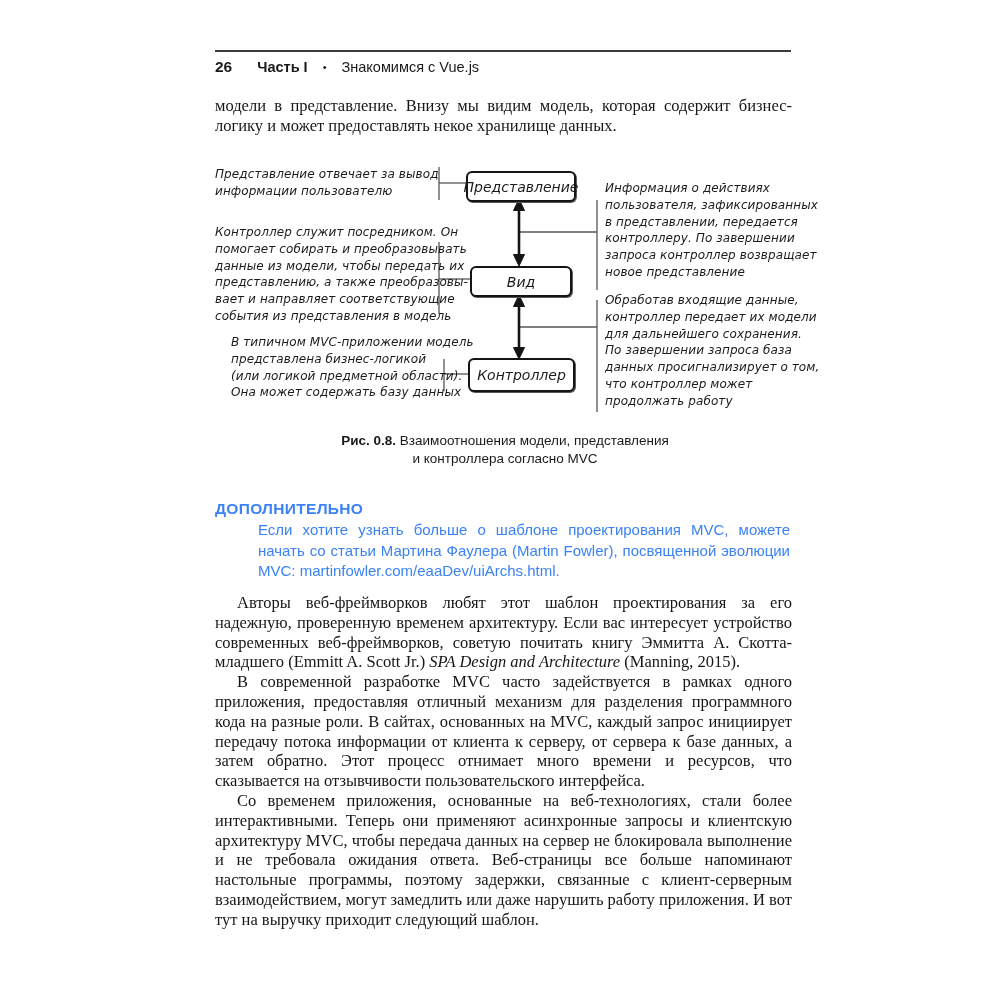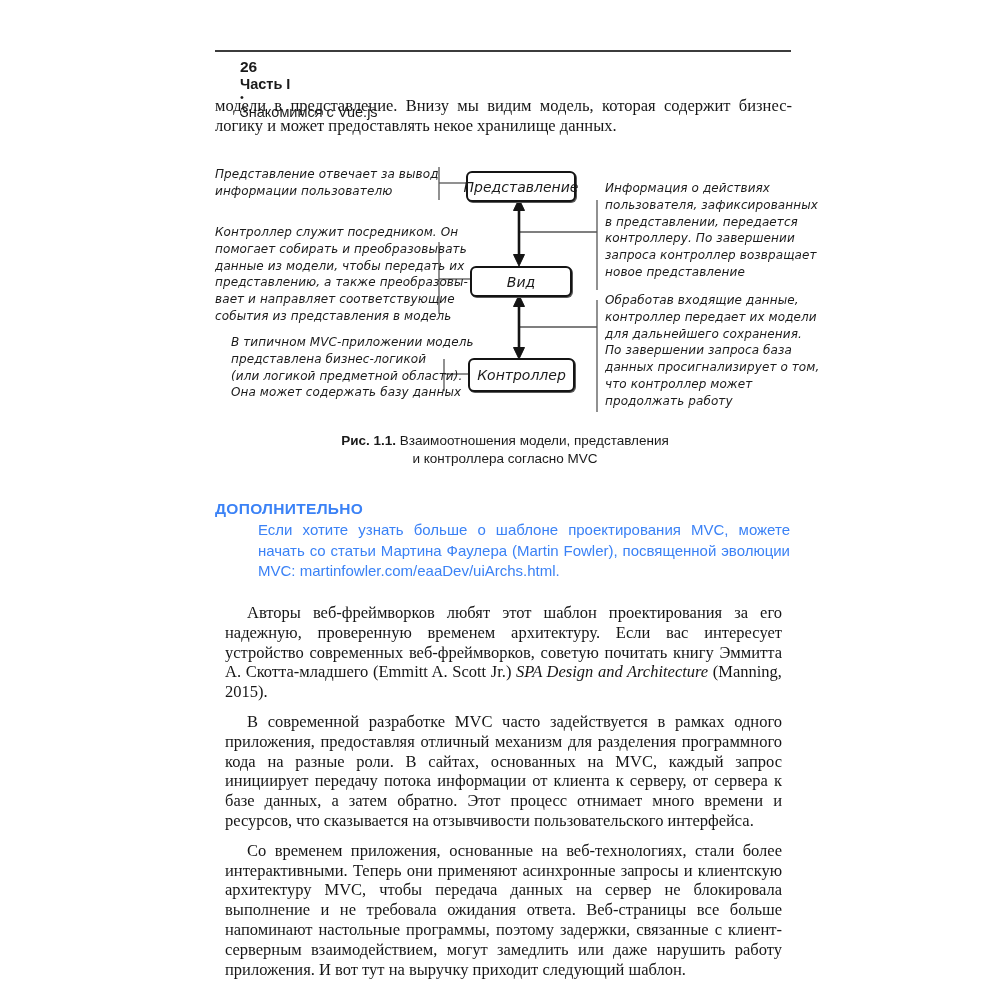--- a/index.html
+++ b/index.html
@@ -1,31 +1,31 @@
 <!DOCTYPE html>
 <html><head>
 <meta charset="utf-8">
 <style>
   html,body{margin:0;padding:0;background:#ffffff;}
   .page{position:relative;width:1000px;height:1000px;background:#fff;color:#1a1a1a;overflow:hidden;}
 
   
   .header-rule{position:absolute;left:215px;top:50px;width:576px;height:2px;background:#3c3c3c;}
   .running-header{position:absolute;left:215px;top:58px;width:576px;display:flex;align-items:baseline;
-    font-family:"Liberation Sans",sans-serif;font-size:14.5px;color:#1a1a1a;flex-direction:column;}
+    font-family:"Liberation Sans",sans-serif;font-size:14.5px;color:#1a1a1a;}
   .running-header .num{font-weight:bold;font-size:15.5px;}
   .running-header .part{margin-left:25px;font-weight:bold;}
   .running-header .bullet{margin:0 15px;font-size:11px;position:relative;top:-1px;}
 
   
   .body-text{font-family:"Liberation Serif",serif;font-size:16.5px;line-height:19.8px;
     text-align:justify;color:#161616;}
   .p1{position:absolute;left:215px;top:96px;width:577px;}
   .paras{position:absolute;left:215px;top:593px;width:577px;}
-  .paras p{margin:10px;text-indent:22px;}
+  .paras p{margin:0;text-indent:22px;}
 
   
   .figure{position:absolute;left:215px;top:162px;width:580px;height:266px;}
   .figure svg{position:absolute;left:0;top:0;}
   .hand{font-family:"DejaVu Sans",sans-serif;font-style:italic;color:#1b1b1b;}
   .annot{position:absolute;font-size:12px;line-height:16.8px;white-space:pre;letter-spacing:.1px;}
   .fig-box{position:absolute;border:2.5px solid #141414;border-radius:6px;background:#fff;
     display:flex;align-items:center;justify-content:center;font-size:14px;
     box-shadow:1px 1px 0 #5a5a5a;}
 
@@ -120,21 +120,21 @@
     <div class="annot hand" style="left:390px;top:130px;">Обработав входящие данные,
 контроллер передает их модели
 для дальнейшего сохранения.
 По завершении запроса база
 данных просигнализирует о том,
 что контроллер может
 продолжать работу</div>
   </div>
 
   <div class="caption">
-    <div><b>Рис. 1.1.</b> <span>Взаимоотношения модели, представления</span></div>
+    <div><b>Рис. 0.8.</b> <span>Взаимоотношения модели, представления</span></div>
     <div>и контроллера согласно MVC</div>
   </div>
 
   <div class="extra-heading">ДОПОЛНИТЕЛЬНО</div>
   <div class="extra-body">Если хотите узнать больше о шаблоне проектирования MVC, можете начать со статьи Мартина Фаулера (Martin Fowler), посвященной эволюции MVC: martinfowler.com/eaaDev/uiArchs.html.</div>
 
   <div class="paras body-text">
     <p><span>Авторы веб-фреймворков любят этот шаблон проектирования за его надежную, проверенную временем архитектуру. Если вас интересует устройство современных веб-фреймворков, советую почитать книгу Эммитта А. Скотта-младшего (Emmitt A. Scott Jr.) </span><i>SPA Design and Architecture</i><span> (Manning, 2015).</span></p>
     <p>В современной разработке MVC часто задействуется в рамках одного приложения, предоставляя отличный механизм для разделения программного кода на разные роли. В сайтах, основанных на MVC, каждый запрос инициирует передачу потока информации от клиента к серверу, от сервера к базе данных, а затем обратно. Этот процесс отнимает много времени и ресурсов, что сказывается на отзывчивости пользовательского интерфейса.</p>
     <p>Со временем приложения, основанные на веб-технологиях, стали более интерактивными. Теперь они применяют асинхронные запросы и клиентскую архитектуру MVC, чтобы передача данных на сервер не блокировала выполнение и не требовала ожидания ответа. Веб-страницы все больше напоминают настольные программы, поэтому задержки, связанные с клиент-серверным взаимодействием, могут замедлить или даже нарушить работу приложения. И вот тут на выручку приходит следующий шаблон.</p>

